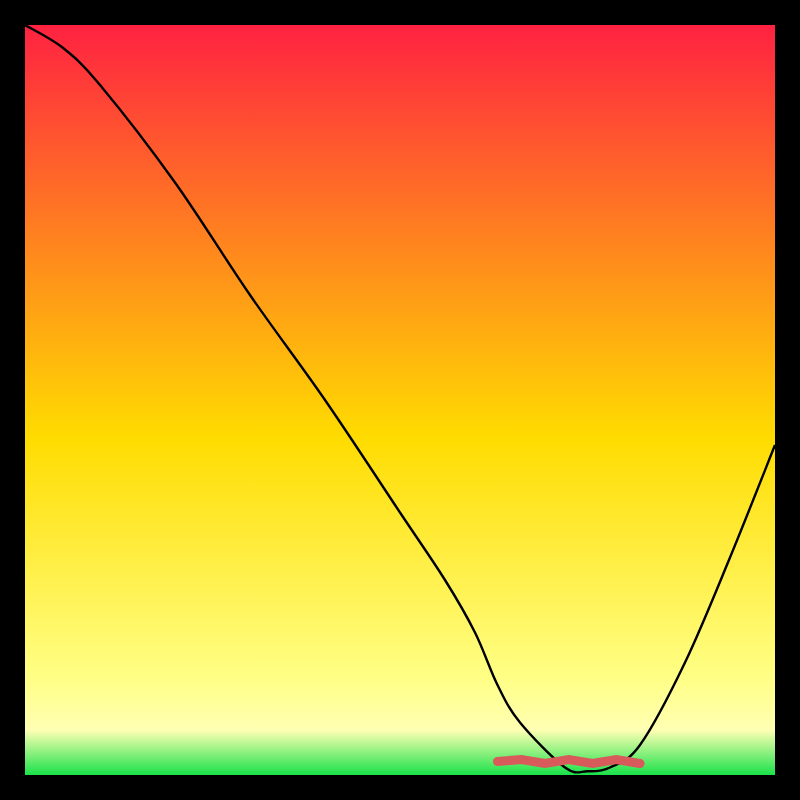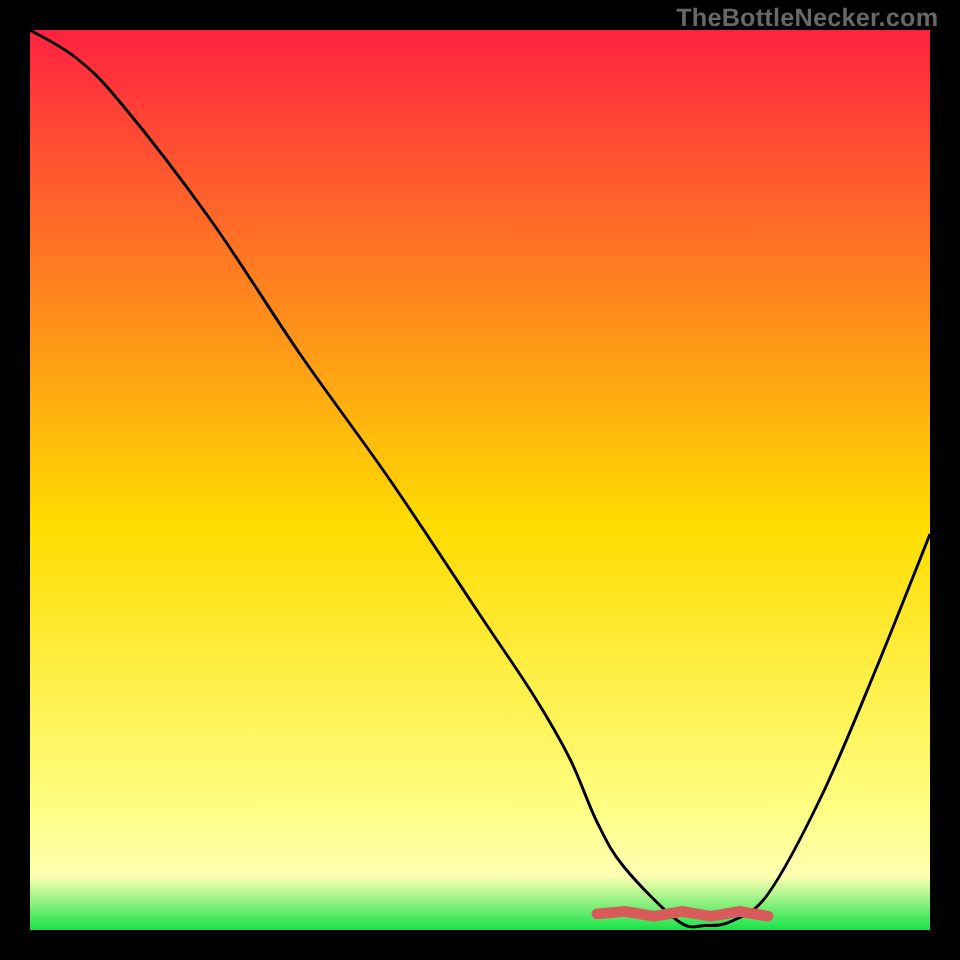--- a/index.html
+++ b/index.html
@@ -31,21 +31,20 @@
     left: 25px;
     top: 25px;
     width: 750px;
     height: 750px;
   }
 </style>
 </head>
 <body>
 
 <div class="container">
-  <div class="watermark">TheBottleNecker.com</div>
 
   <svg class="plot" viewBox="0 0 750 750" preserveAspectRatio="none">
     <defs>
       <linearGradient id="bg-grad" x1="0" y1="0" x2="0" y2="1">
         <stop id="g0" offset="0%" stop-color="#FF2241"></stop>
         <stop id="g1" offset="55%" stop-color="#FFDC00"></stop>
         <stop id="g2" offset="87%" stop-color="#FFFF85"></stop>
         <stop id="g3" offset="94%" stop-color="#FFFFB3"></stop>
         <stop id="g4" offset="100%" stop-color="#19E24A"></stop>
       </linearGradient>

